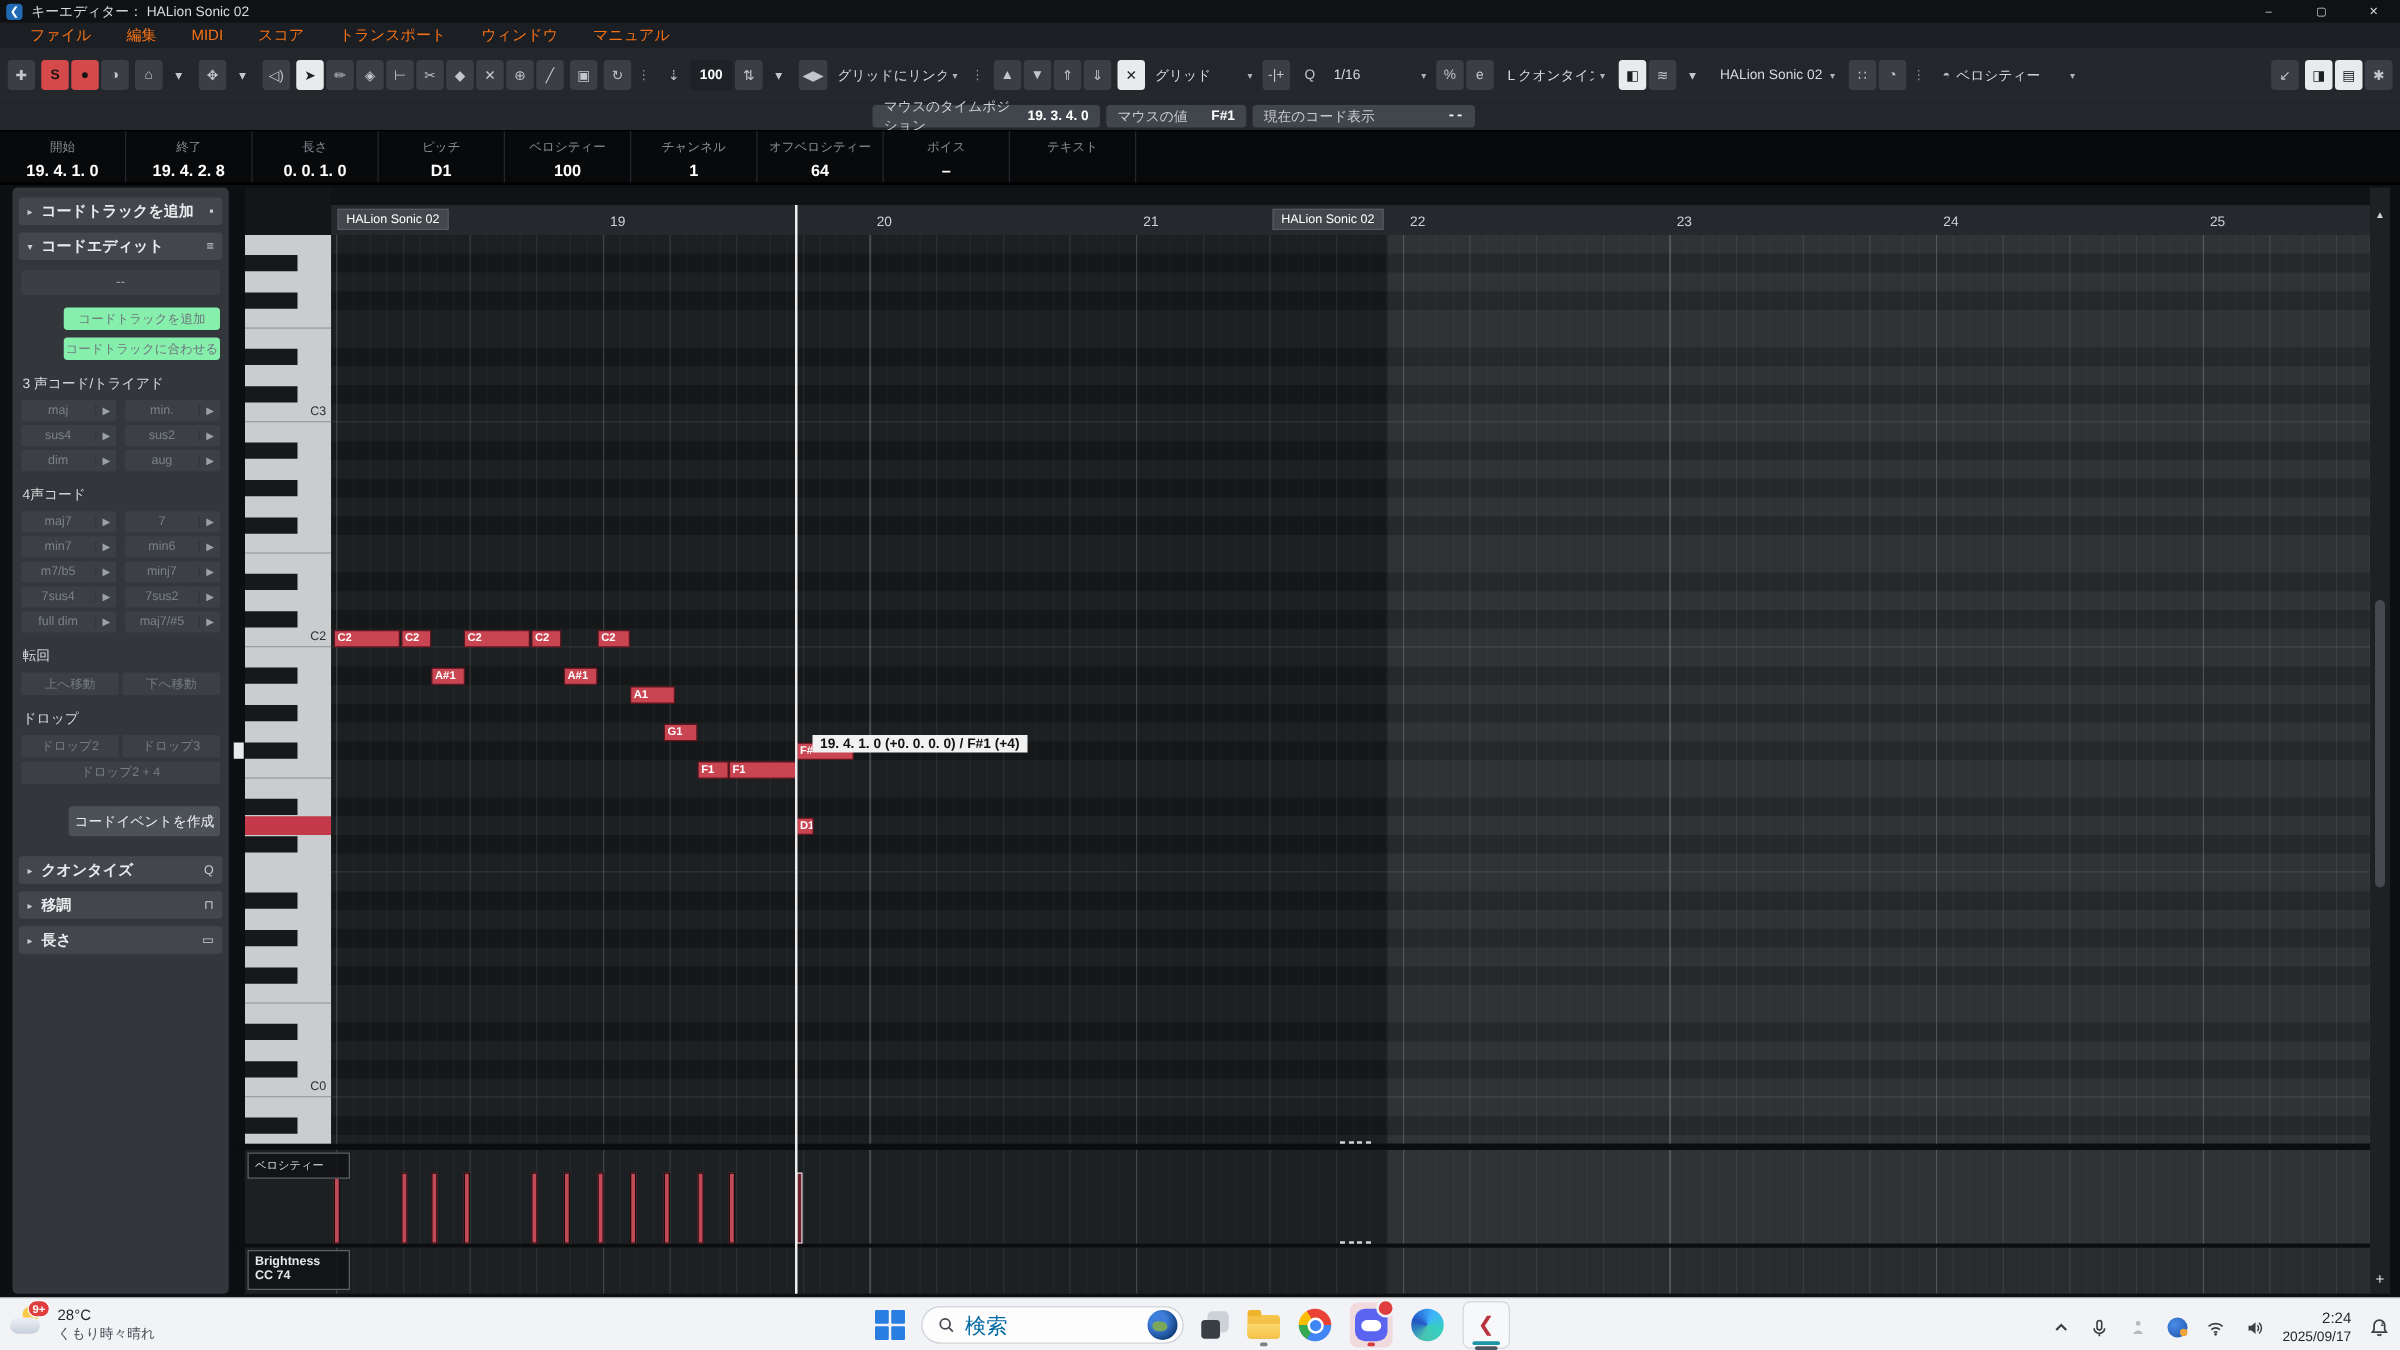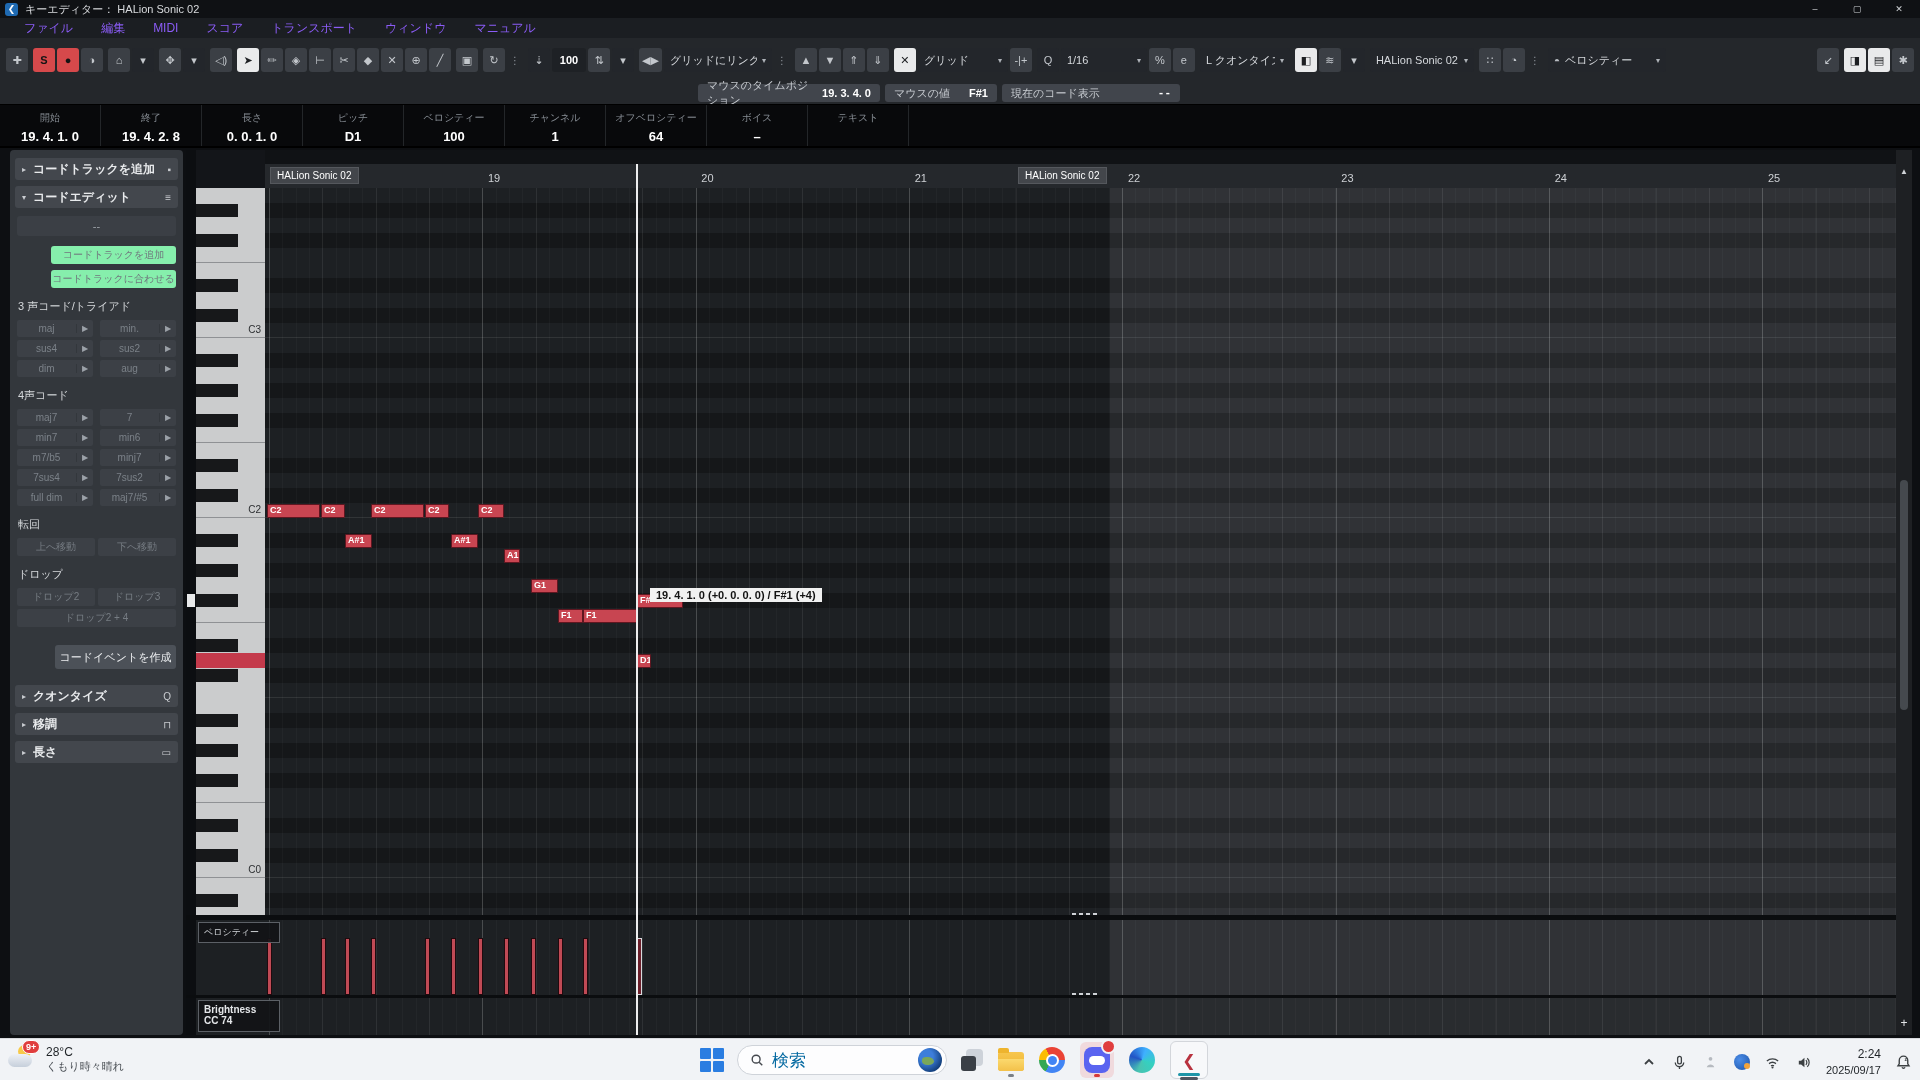--- a/index.html
+++ b/index.html
@@ -7,21 +7,21 @@
        font-family:"Liberation Sans","DejaVu Sans",sans-serif;color:#ccc}
   
   .titlebar{position:absolute;left:0;top:0;width:100%;height:18px;background:#0f1114;display:flex;align-items:center}
   .app-icon{width:13px;height:13px;background:#1f6ab2;border-radius:3px;margin:0 7px 0 5px;color:#fff;
             font-size:9px;line-height:13px;text-align:center;font-weight:bold}
   .title-text{font-size:11px;color:#d8dadd}
   .win-controls{margin-left:auto;display:flex}
   .win-btn{width:42px;height:18px;text-align:center;line-height:18px;font-size:9px;color:#cfd2d5}
   
   .menubar{position:absolute;top:18px;left:0;width:100%;height:20px;background:#1b1e22;display:flex;align-items:center;padding-left:10px;box-sizing:border-box}
-  .menu-item{font-size:12px;color:#8b5cf6;padding:0 14px;line-height:20px}
+  .menu-item{font-size:12px;color:#f97316;padding:0 14px;line-height:20px}
   
   .toolbar{position:absolute;top:38px;left:0;width:100%;height:44px;background:#24272b;display:flex;align-items:center;box-sizing:border-box;padding:0 6px}
   .tb-left{display:flex;align-items:center;gap:5px;flex:1;min-width:0;overflow:hidden}
   .tb-right{display:flex;align-items:center;gap:5px}
   .tb-group{display:flex;align-items:center;gap:2px;flex:none}
   .tb-btn{min-width:22px;height:24px;background:#3b3f45;border-radius:3px;color:#c3c7cc;font-size:11px;
           display:flex;align-items:center;justify-content:center;padding:0 3px;box-sizing:border-box}
   .tb-btn.sel{background:#e9eaeb;color:#1d1f22}
   .tb-btn.red{background:#d6494b;color:#141414;font-weight:bold}
   .tb-btn.dark{background:#23262b}
@@ -568,21 +568,21 @@
     <div class="grid-blkrow" style="top: 660px;"></div>
     <div class="grid-cline" style="top: 689px;"></div>
     <div class="grid-blkrow" style="top: 705px;"></div>
     <div class="note" style="left: 2px; top: 316px; width: 53px;">C2</div>
     <div class="note" style="left: 56px; top: 316px; width: 24px;">C2</div>
     <div class="note" style="left: 106px; top: 316px; width: 53px;">C2</div>
     <div class="note" style="left: 160px; top: 316px; width: 24px;">C2</div>
     <div class="note" style="left: 213px; top: 316px; width: 26px;">C2</div>
     <div class="note" style="left: 80px; top: 346px; width: 27px;">A#1</div>
     <div class="note" style="left: 186px; top: 346px; width: 27px;">A#1</div>
-    <div class="note" style="left: 239px; top: 361px; width: 16px;">A1</div>
+    <div class="note" style="left: 239px; top: 361px; width: 36px;">A1</div>
     <div class="note" style="left: 266px; top: 391px; width: 27px;">G1</div>
     <div class="note" style="left: 372px; top: 406px; width: 46px;">F#</div>
     <div class="note" style="left: 293px; top: 421px; width: 25px;">F1</div>
     <div class="note" style="left: 318px; top: 421px; width: 54px;">F1</div>
     <div class="note" style="left: 372px; top: 466px; width: 14px;">D1</div>
   </div>
 <div class="lane-div" style="top:915px;height:5px"></div>
 <div class="dashes" style="top:913px"></div>
 <div class="vellane" id="vellane">
   <div class="part-dark"></div>

